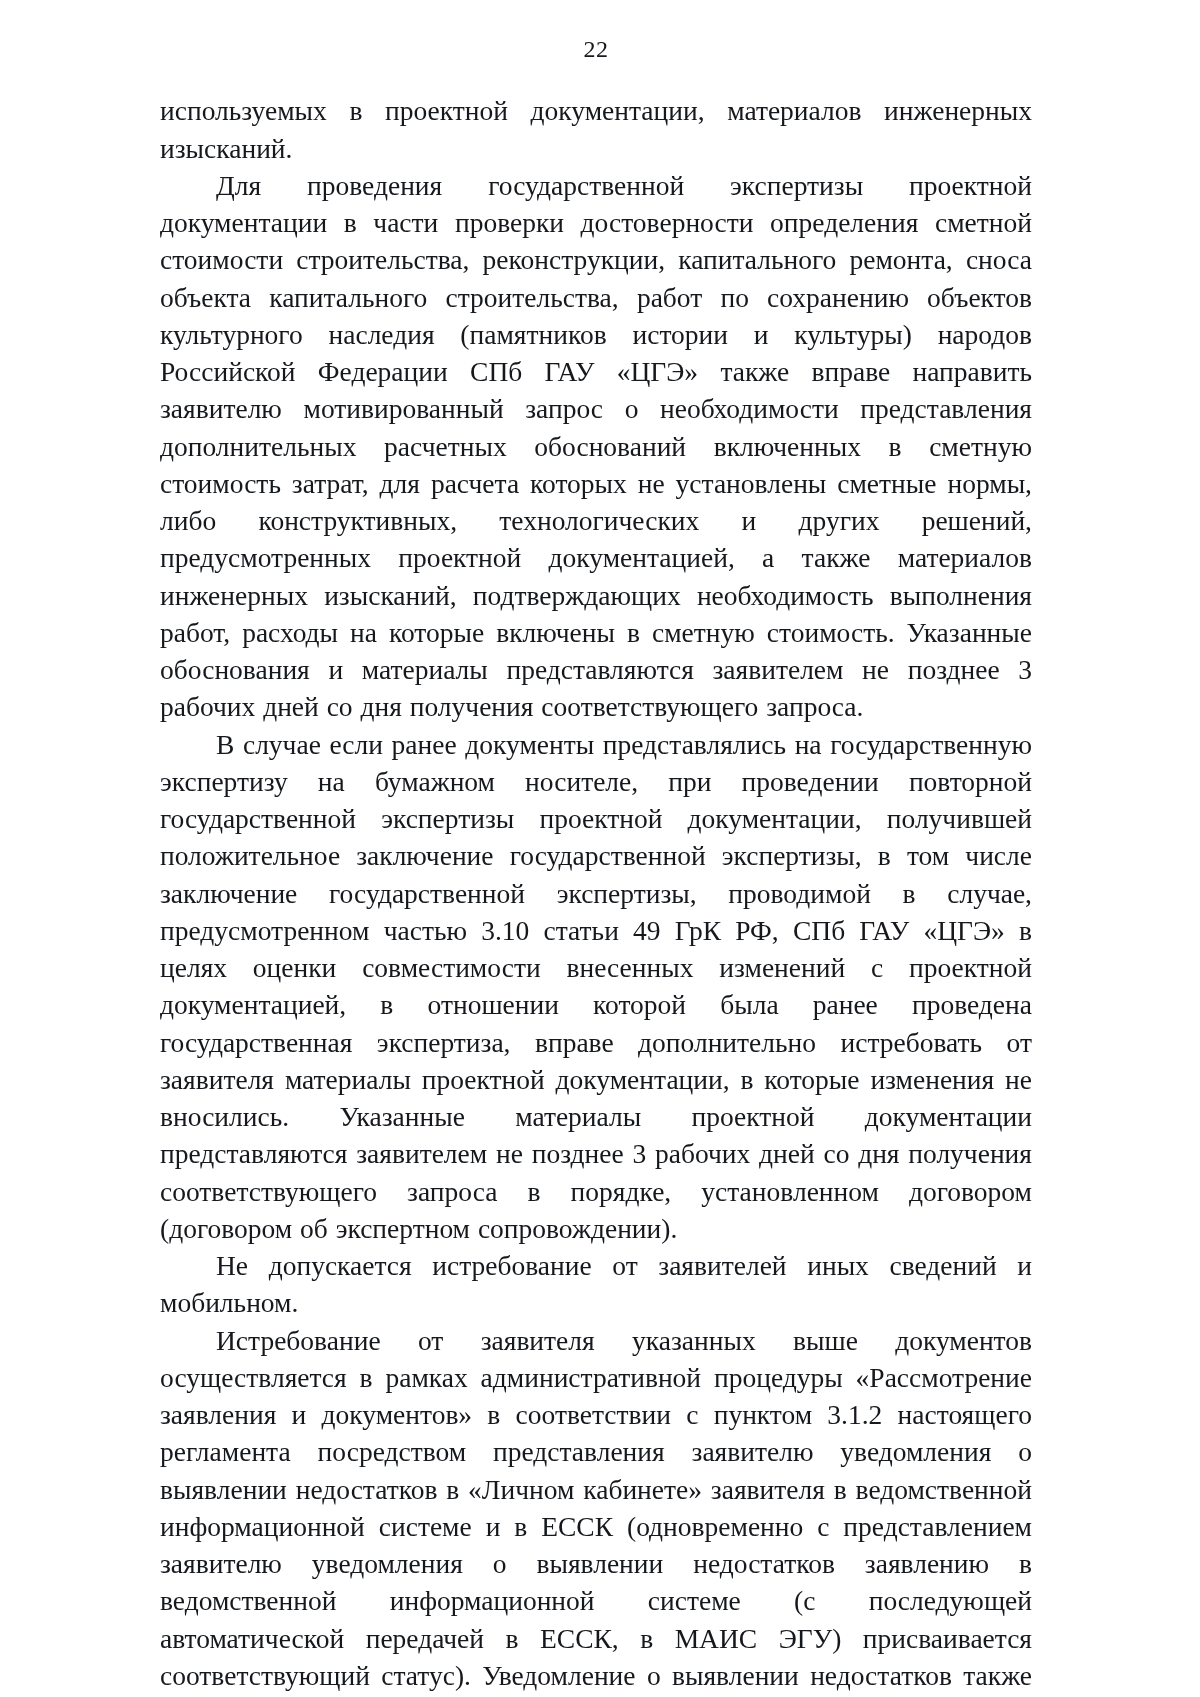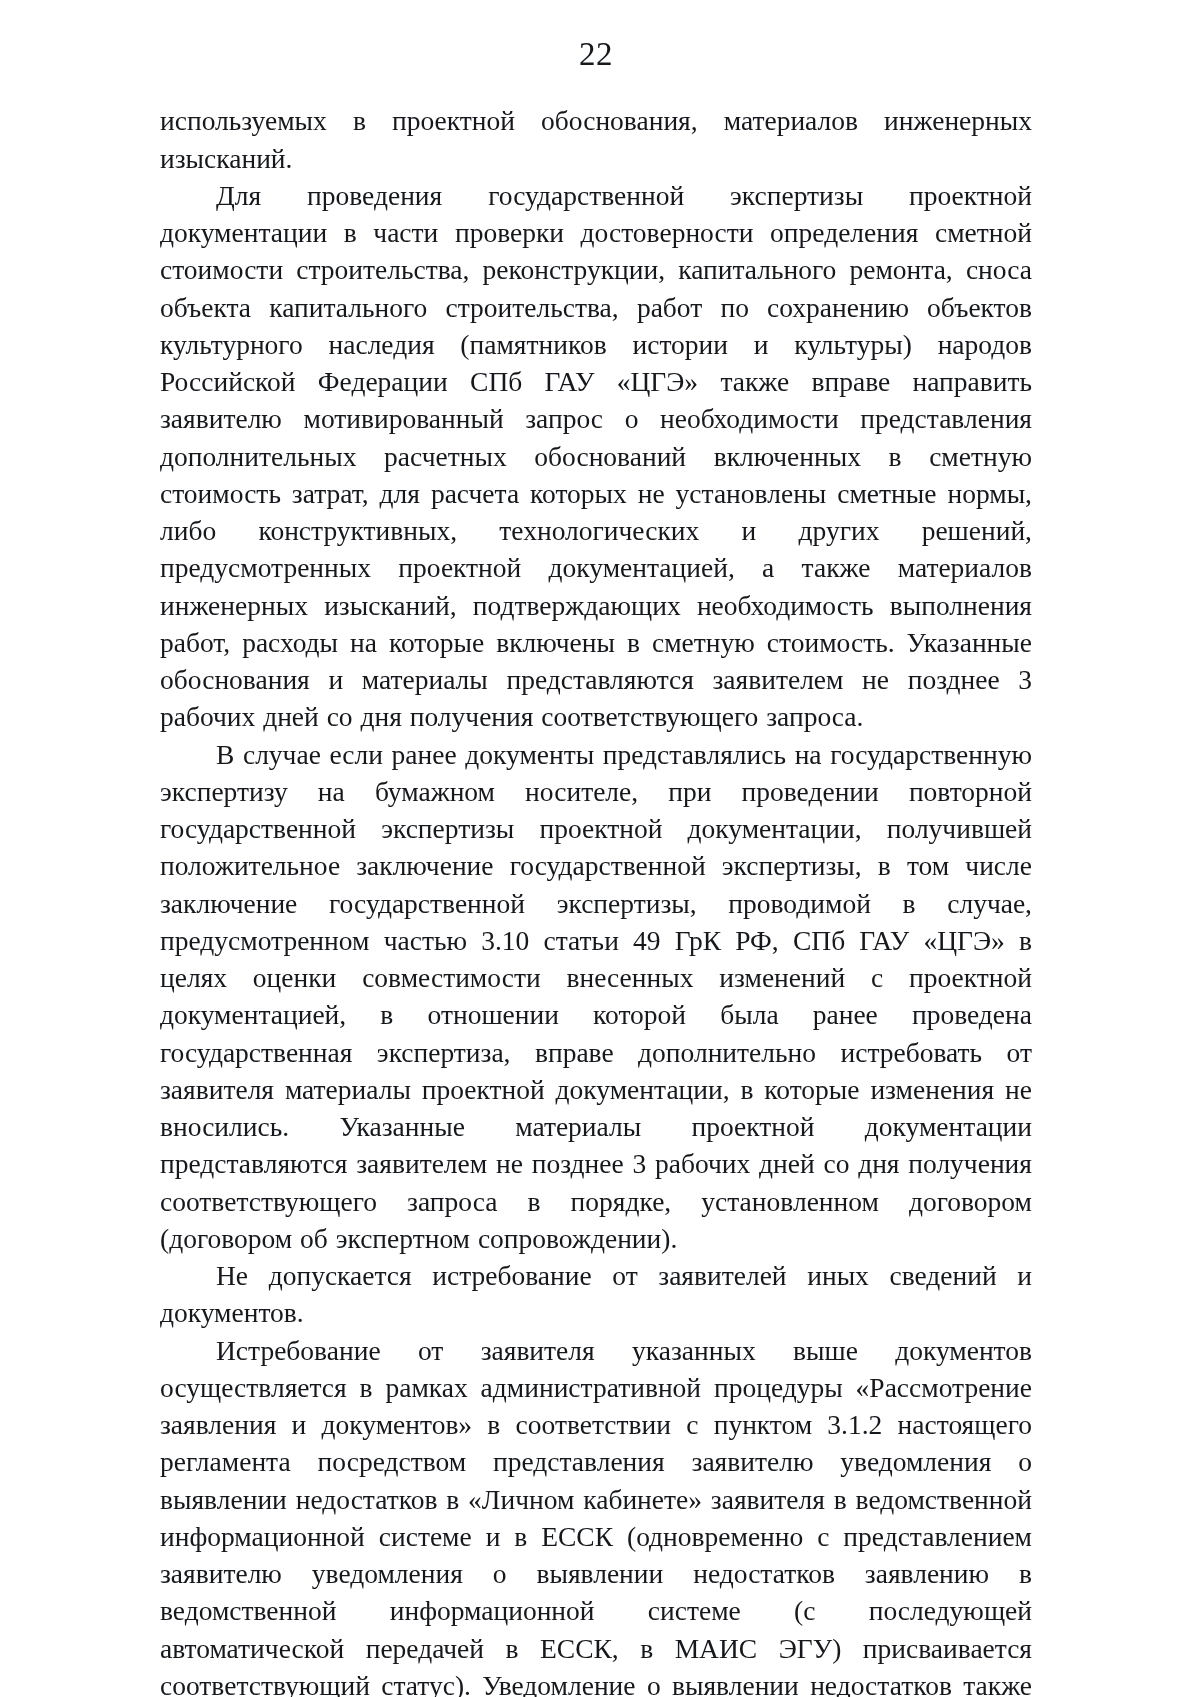--- a/index.html
+++ b/index.html
@@ -15,21 +15,21 @@
     overflow: hidden;
   }
   .page {
     box-sizing: border-box;
     width: 1200px;
     height: 1697px;
     padding: 36px 168px 40px 160px;
   }
   .page-number {
     text-align: center;
-    font-size: 33px;
+    font-size: 24px;
     line-height: 1.1;
     margin: 0 0 30px 0;
     letter-spacing: 0.5px;
   }
   .content p.para {
     margin: 0;
     font-size: 27.5px;
     line-height: 1.355;
     text-align: justify;
     text-indent: 56px;
@@ -39,20 +39,20 @@
     text-indent: 0;
   }
 </style>
 </head>
 <body>
 
 <div class="page">
   <div class="page-number">22</div>
 
   <div class="content">
-    <p class="para no-indent">используемых в проектной обоснования, материалов инженерных изысканий.</p>
+    <p class="para no-indent">используемых в проектной документации, материалов инженерных изысканий.</p>
     <p class="para">Для проведения государственной экспертизы проектной документации в части проверки достоверности определения сметной стоимости строительства, реконструкции, капитального ремонта, сноса объекта капитального строительства, работ по сохранению объектов культурного наследия (памятников истории и культуры) народов Российской Федерации СПб ГАУ «ЦГЭ» также вправе направить заявителю мотивированный запрос о необходимости представления дополнительных расчетных обоснований включенных в сметную стоимость затрат, для расчета которых не установлены сметные нормы, либо конструктивных, технологических и других решений, предусмотренных проектной документацией, а также материалов инженерных изысканий, подтверждающих необходимость выполнения работ, расходы на которые включены в сметную стоимость. Указанные обоснования и материалы представляются заявителем не позднее 3 рабочих дней со дня получения соответствующего запроса.</p>
     <p class="para">В случае если ранее документы представлялись на государственную экспертизу на бумажном носителе, при проведении повторной государственной экспертизы проектной документации, получившей положительное заключение государственной экспертизы, в том числе заключение государственной экспертизы, проводимой в случае, предусмотренном частью 3.10 статьи 49 ГрК РФ, СПб ГАУ «ЦГЭ» в целях оценки совместимости внесенных изменений с проектной документацией, в отношении которой была ранее проведена государственная экспертиза, вправе дополнительно истребовать от заявителя материалы проектной документации, в которые изменения не вносились. Указанные материалы проектной документации представляются заявителем не позднее 3 рабочих дней со дня получения соответствующего запроса в порядке, установленном договором (договором об экспертном сопровождении).</p>
-    <p class="para">Не допускается истребование от заявителей иных сведений и документов.</p>
+    <p class="para">Не допускается истребование от заявителей иных сведений и мобильном.</p>
     <p class="para">Истребование от заявителя указанных выше документов осуществляется в рамках административной процедуры «Рассмотрение заявления и документов» в соответствии с пунктом 3.1.2 настоящего регламента посредством представления заявителю уведомления о выявлении недостатков в «Личном кабинете» заявителя в ведомственной информационной системе и в ЕССК (одновременно с представлением заявителю уведомления о выявлении недостатков заявлению в ведомственной информационной системе (с последующей автоматической передачей в ЕССК, в МАИС ЭГУ) присваивается соответствующий статус). Уведомление о выявлении недостатков также публикуется в мобильном приложении «Госэкспертиза Онлайн».</p>
 
   </div>
 </div>
 
 </body></html>

